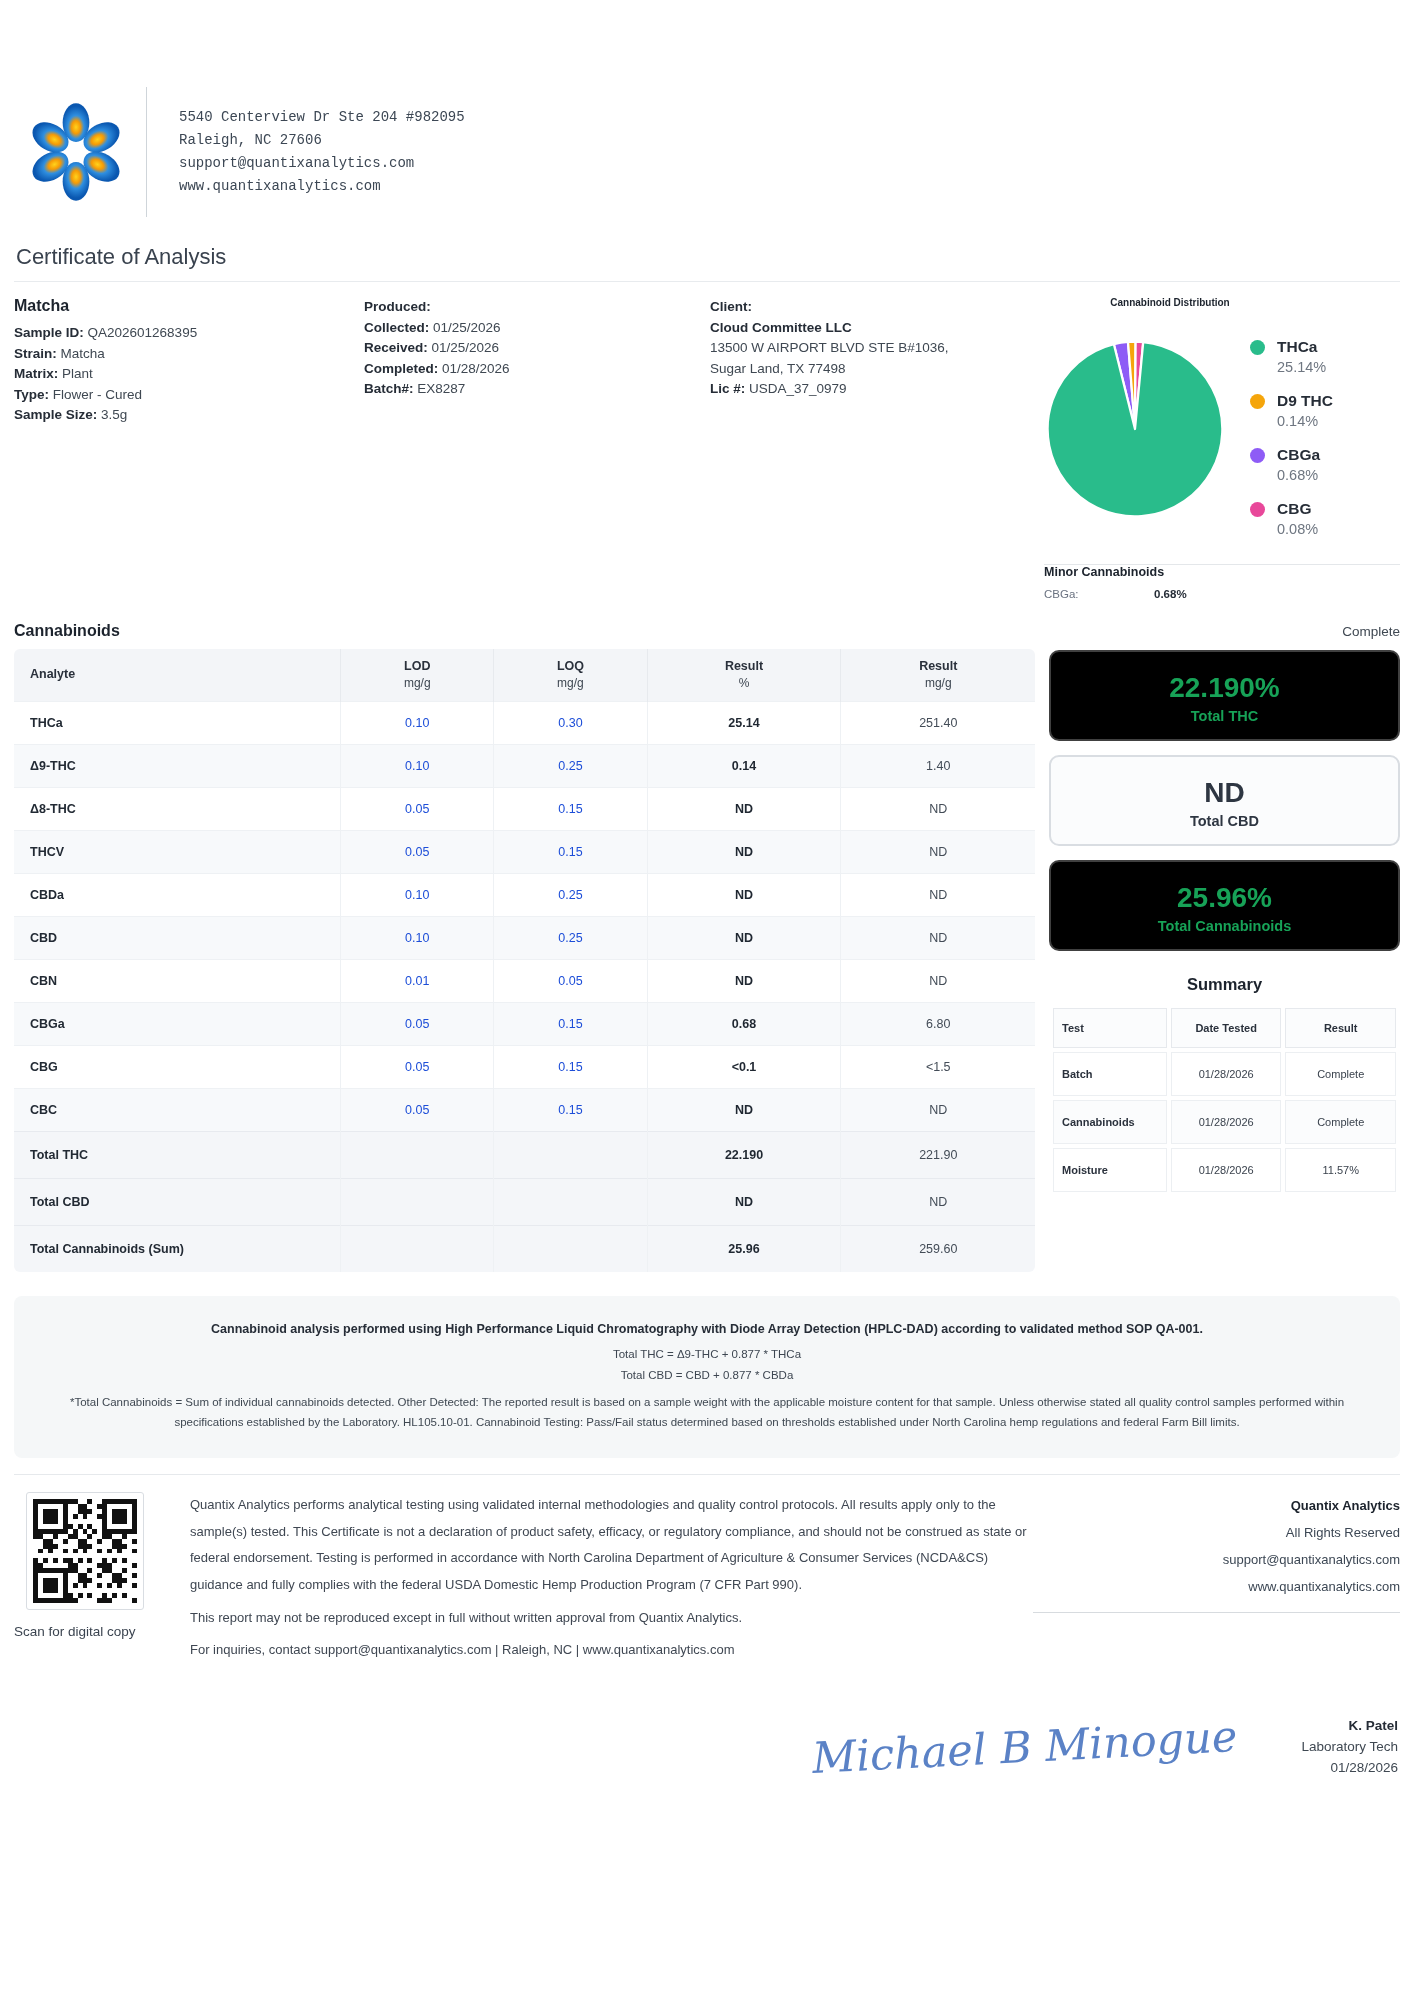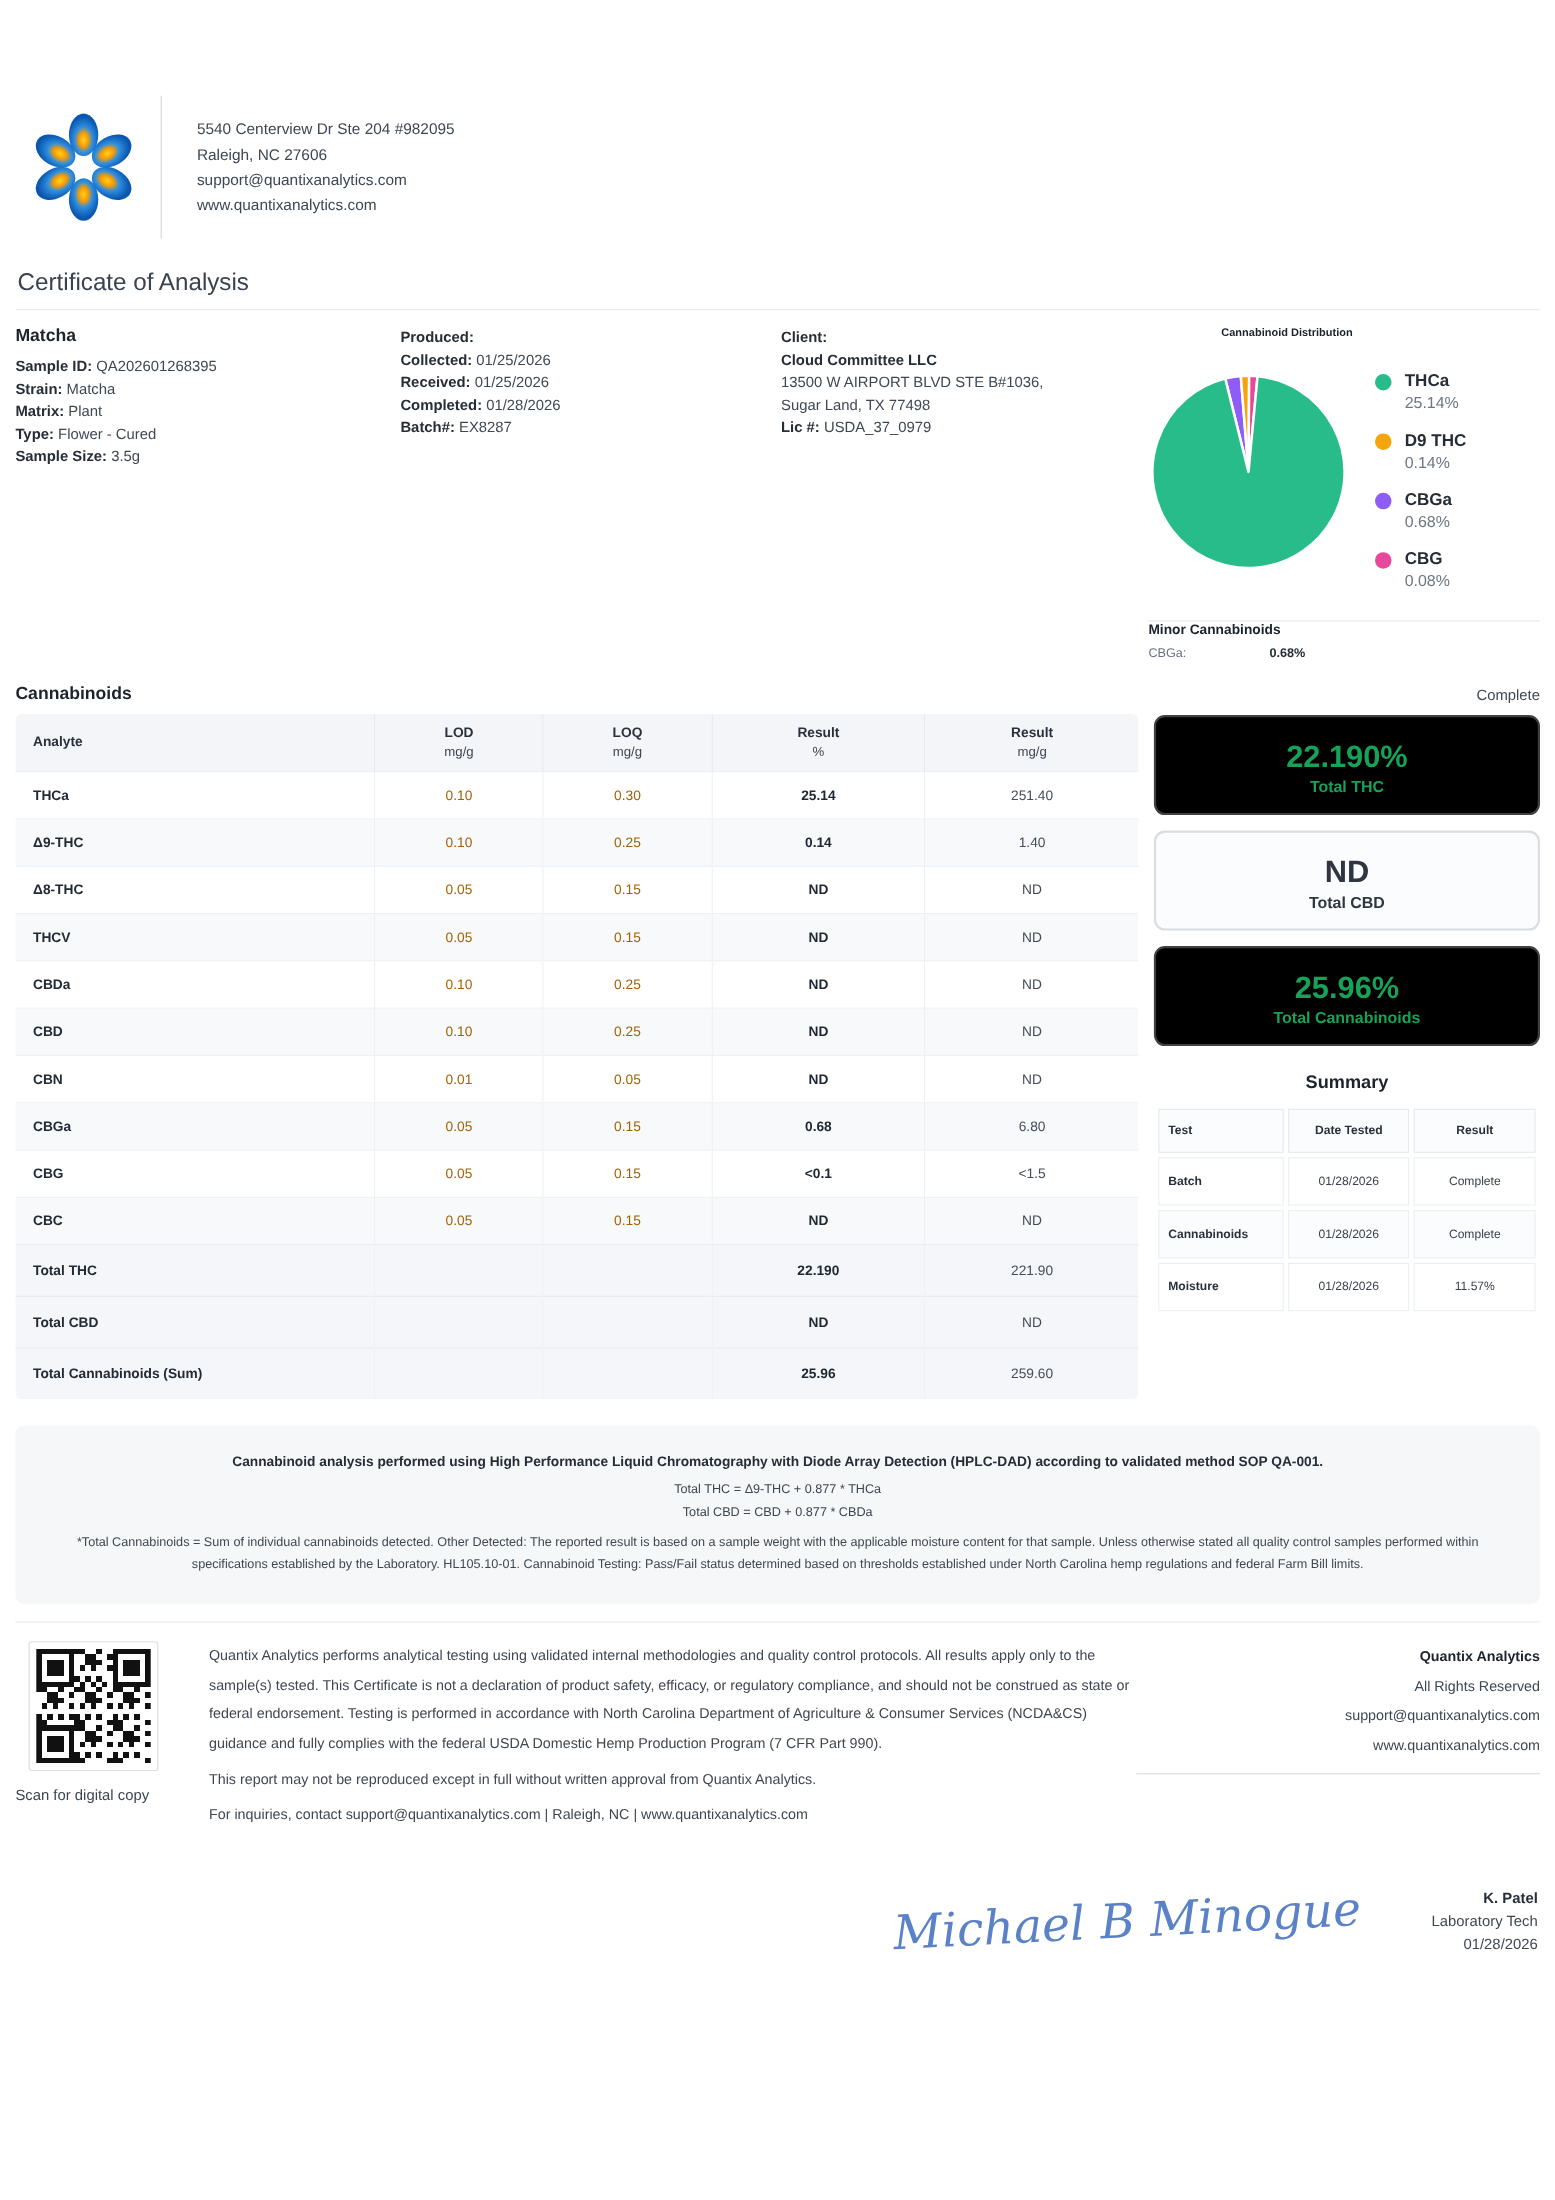--- a/index.html
+++ b/index.html
@@ -7,21 +7,21 @@
   body { font-family:"Liberation Sans", sans-serif; color:#3d4651; }
   .page { position:relative; width:1414px; height:2000px; background:#fff; padding:0 14px; overflow:hidden; }
 
   
   .header { display:flex; align-items:center; margin-top:86px; margin-left:16px; height:132px; }
   .logo-svg { width:92px; height:100px; flex:none; }
   .brand { margin-left:24px; width:258px; }
   .brand-name { font-size:38px; font-weight:800; color:#14181d; letter-spacing:-1px; line-height:40px; }
   .brand-sub  { font-size:28px; font-weight:700; color:#14181d; letter-spacing:-0.5px; line-height:32px; }
   .hdr-divider { width:1px; background:#cfd5da; height:130px; margin-left:24px; }
-  .hdr-address { margin-left:32px; font-size:14px; line-height:23px; color:#3c4754; }
+  .hdr-address { margin-left:32px; font-size:14px; line-height:23px; color:#3c4754;font-family:Liberation Mono, monospace; }
 
   
   .doc-title { margin-top:26px; margin-left:2px; font-size:22px; font-weight:400; color:#39424e; }
   .title-rule { border:none; border-top:1px solid #e8ebee; margin-top:11px; }
 
   
   .info-row { display:flex; margin-top:15px; }
   .col-sample { width:350px; flex:none; }
   .col-produced { width:346px; flex:none; }
   .col-client { width:334px; flex:none; }
@@ -56,21 +56,21 @@
   
   table.cann { width:100%; border-collapse:collapse; margin-top:9px; border-radius:6px; overflow:hidden; }
   table.cann th { background:#f3f5f8; font-weight:400; padding:9px 8px 10px; border-left:1px solid #e7eaee; }
   table.cann th:first-child { border-left:none; text-align:left; padding-left:16px; }
   .th-top { font-size:12.5px; color:#2a313c; font-weight:600; line-height:17px; }
   .th-sub { font-size:12px; color:#3d4651; line-height:16px; }
   table.cann td { padding:14px 8px; text-align:center; font-size:12.5px; border-top:1px solid #eef1f4; border-left:1px solid #eef1f4; }
   table.cann td:first-child { text-align:left; padding-left:16px; border-left:none; }
   table.cann tbody tr:nth-child(even) td { background:#f7f9fb; }
   td.c-analyte { font-weight:700; color:#222a34; }
-  td.c-num { color:#a16207; }
+  td.c-num { color:#1d4ed8; }
   td.c-pct { font-weight:700; color:#1f2731; }
   td.c-mgg { color:#434c57; }
   tr.total-row td { background:#f4f6f9 !important; border-top:1px solid #e7eaef; padding:16px 8px; }
   tr.total-row td.c-analyte { font-weight:700; }
 
   
   .rbox { border-radius:10px; text-align:center; padding:17px 10px 15px; margin-bottom:14px; }
   .rbox.green { border:2px solid #404040; background:#000000; }
   .rbox.gray  { border:2px solid #d9dde2; background:#fbfcfd; }
   .rbox-value { font-size:28px; font-weight:800; line-height:37px; }

